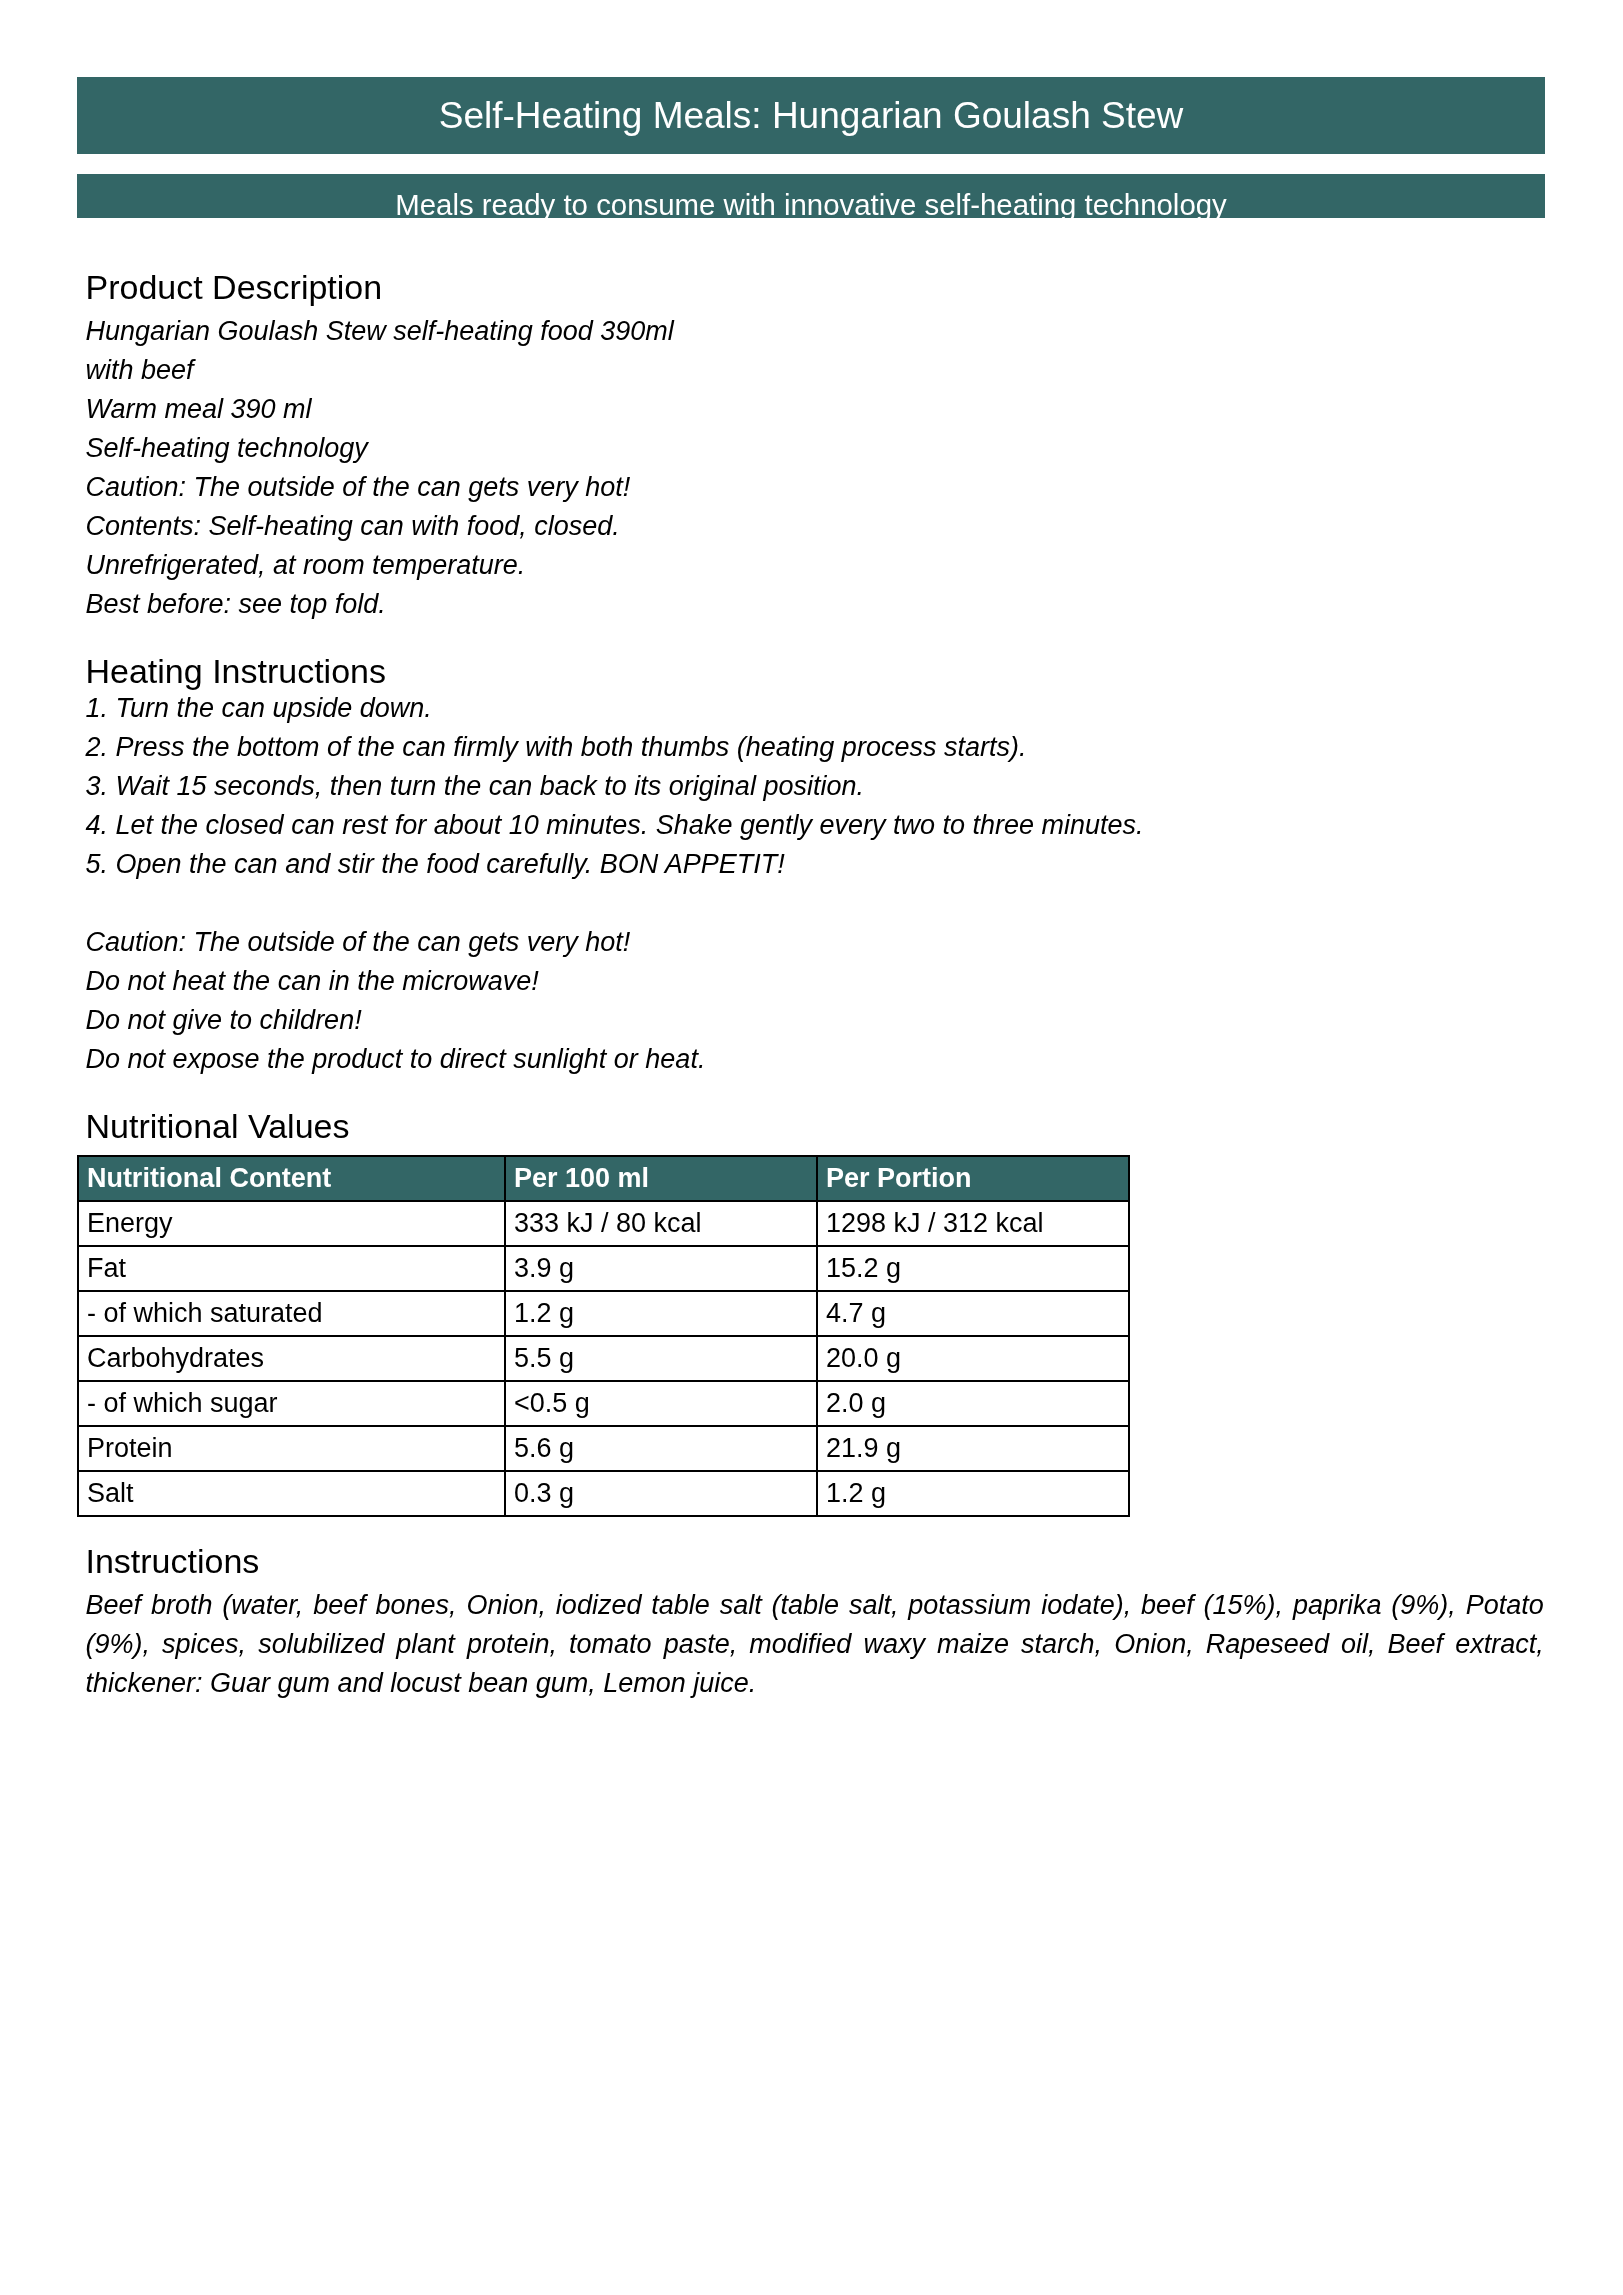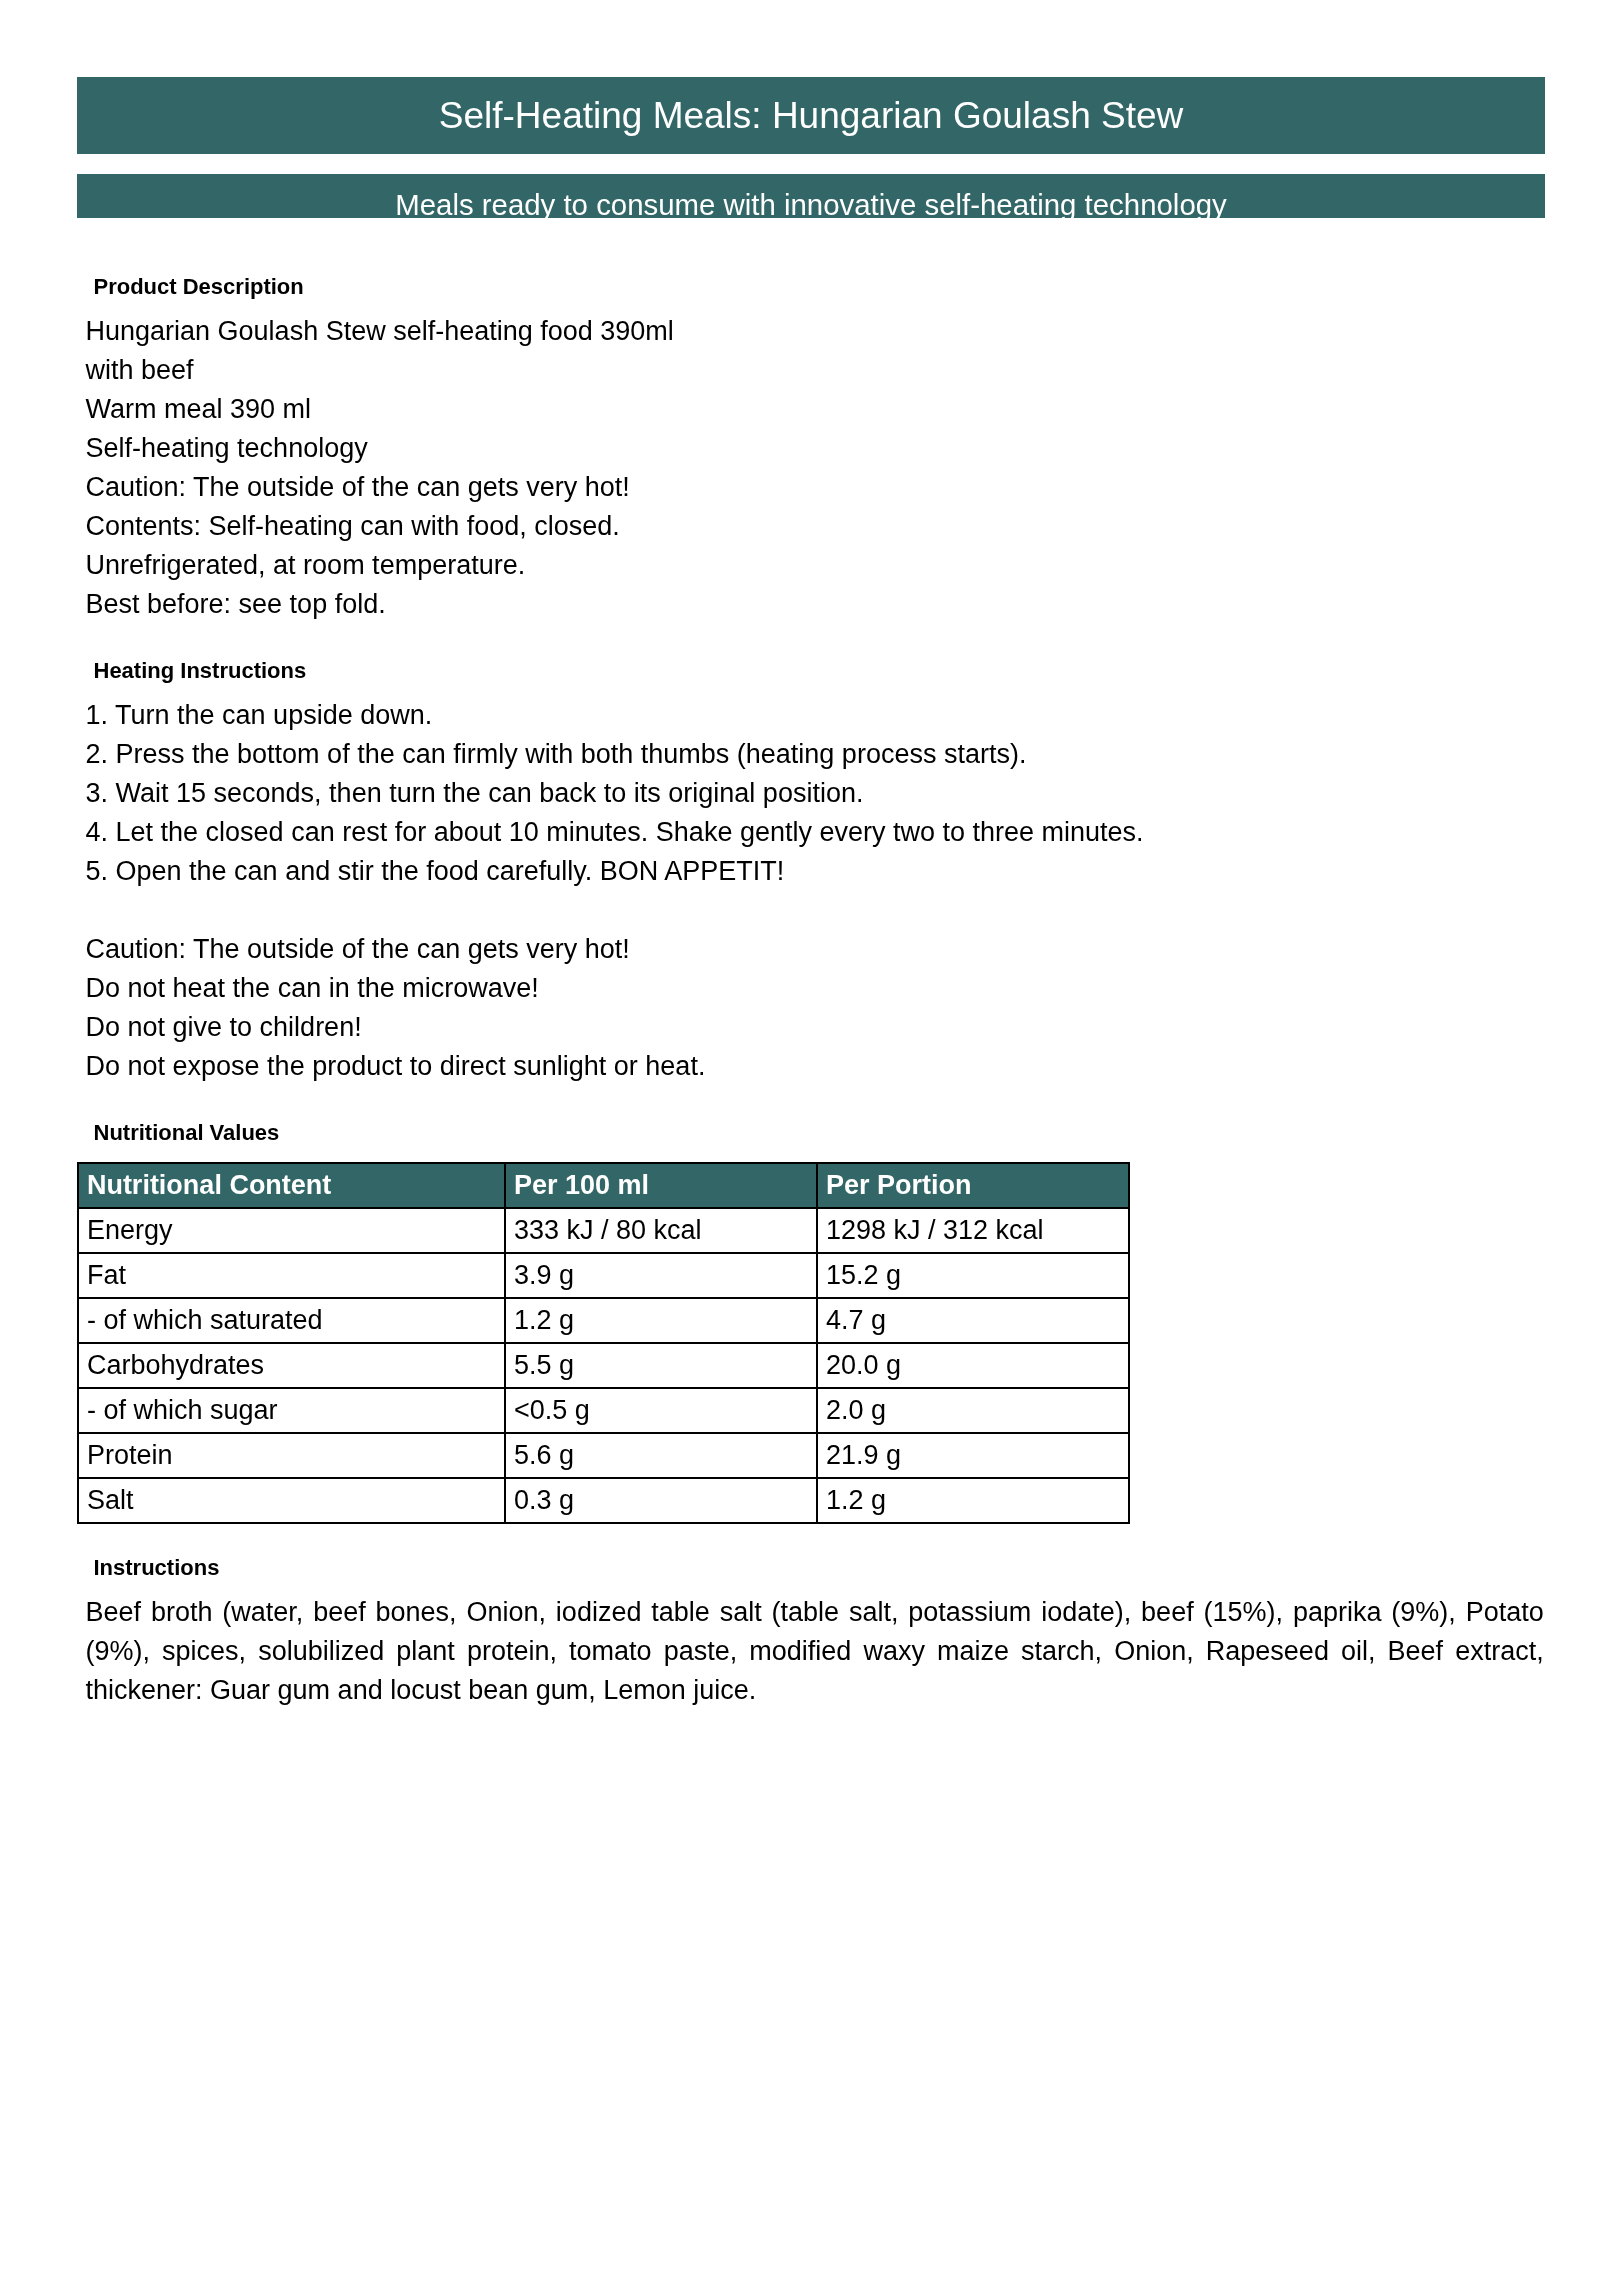--- a/index.html
+++ b/index.html
@@ -37,28 +37,29 @@
     margin-top: 20px;
     height: 44px;
     line-height: 62px;
     font-size: 29.4px;
   }
   .content {
     padding-left: 8.5px;
     padding-right: 1.3px;
   }
   .section-heading {
-    font-weight: bold;
-    font-size: 22px;
+    font-weight: normal;
+    font-size: 34px;
     line-height: 34px;
-    margin: 8px;
+    margin: 0;
   }
   .body-lines div, .body-para {
     font-size: 27px;
     line-height: 39px;
+    font-style: italic;
   }
   .h-desc { margin-top: 52px; }
   .desc-lines { margin-top: 7.9px; }
   .h-heating { margin-top: 30px; }
   .heat-lines { margin-top: 1px; }
   .gap-line { height: 39px; }
   .h-nutri { margin-top: 30px; }
   .h-ingr { margin-top: 27px; }
   .ingr-para { margin-top: 7.9px; text-align: justify; }
 

